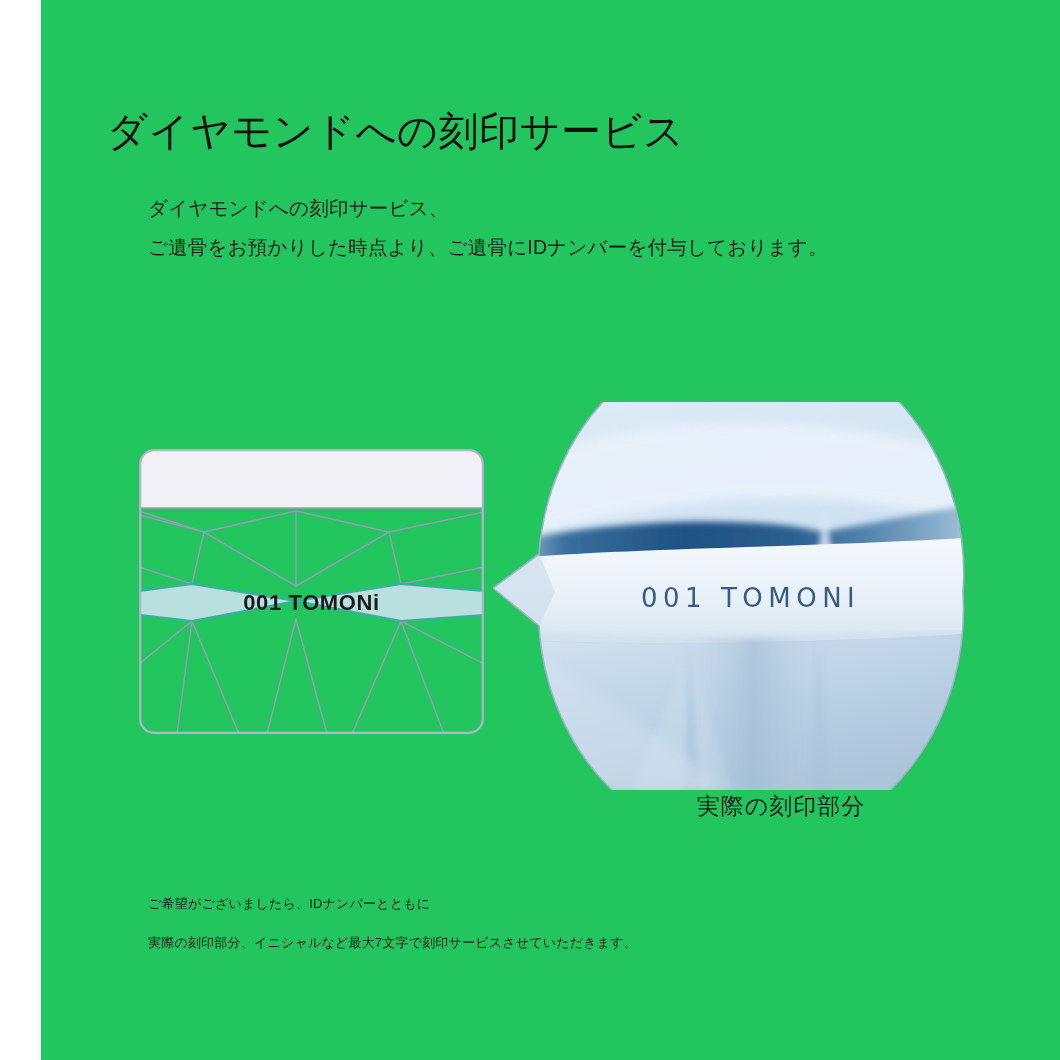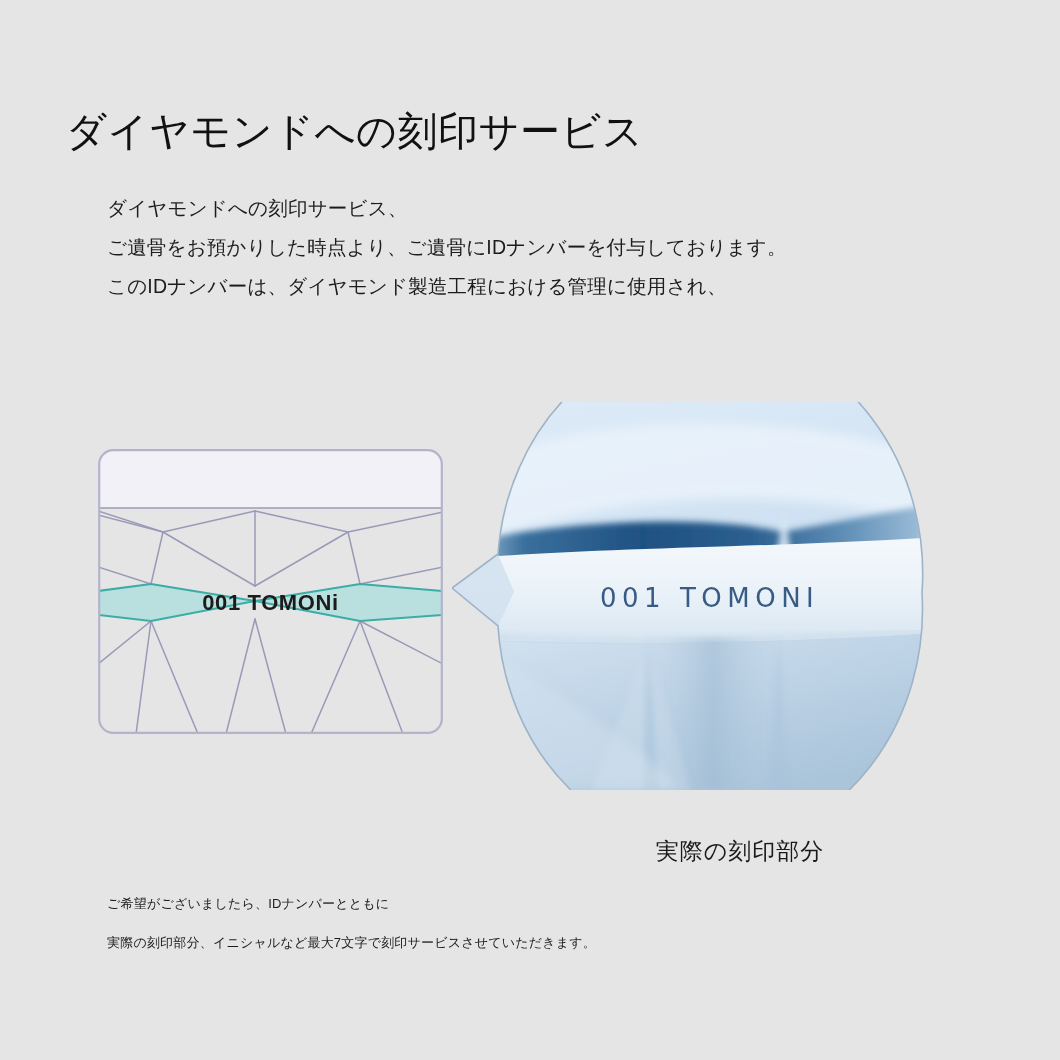--- a/index.html
+++ b/index.html
@@ -12,21 +12,22 @@
     height: 1060px;
     font-family: "Liberation Sans", "DejaVu Sans", sans-serif;
     color: #1a1a1a;
     overflow: hidden;
     position: relative;
   }
 
   .page {
     position: absolute;
     inset: 0;
-    background: #e5e5e5;
+    background: #22c55e;
+    margin-left: 41px;
   }
 
   
   .title {
     position: absolute;
     left: 66px;
     top: 76px;
     font-size: 40px;
     line-height: 56px;
     letter-spacing: 0.5px;
@@ -113,40 +114,39 @@
     color: #2a4f7c;
     font-weight: 400;
     text-align: left;
     font-family: "DejaVu Sans", sans-serif;
     opacity: 0.92;
   }
 
   .photo-caption {
     position: absolute;
     left: 560px;
-    top: 836px;
+    top: 791px;
     width: 360px;
     text-align: center;
     font-size: 23px;
     letter-spacing: 1px;
     color: #1b1b1b;
     font-weight: 400;
   }
 </style>
 </head>
 <body>
 
 <div class="page">
 
   <h1 class="title">ダイヤモンドへの刻印サービス</h1>
 
   <div class="intro">
     <div class="line">ダイヤモンドへの刻印サービス、</div>
     <div class="line">ご遺骨をお預かりした時点より、ご遺骨にIDナンバーを付与しております。</div>
-    <div class="line">このIDナンバーは、ダイヤモンド製造工程における管理に使用され、</div>
   </div>
 
   <div class="figure">
 
     <div class="diagram-card">
       <svg width="345" height="285" viewBox="0 0 345 285" xmlns="http://www.w3.org/2000/svg">
         <defs>
           <clipPath id="cardClip">
             <rect x="1.2" y="1.2" width="342.6" height="282.6" rx="14" ry="14"></rect>
           </clipPath>

